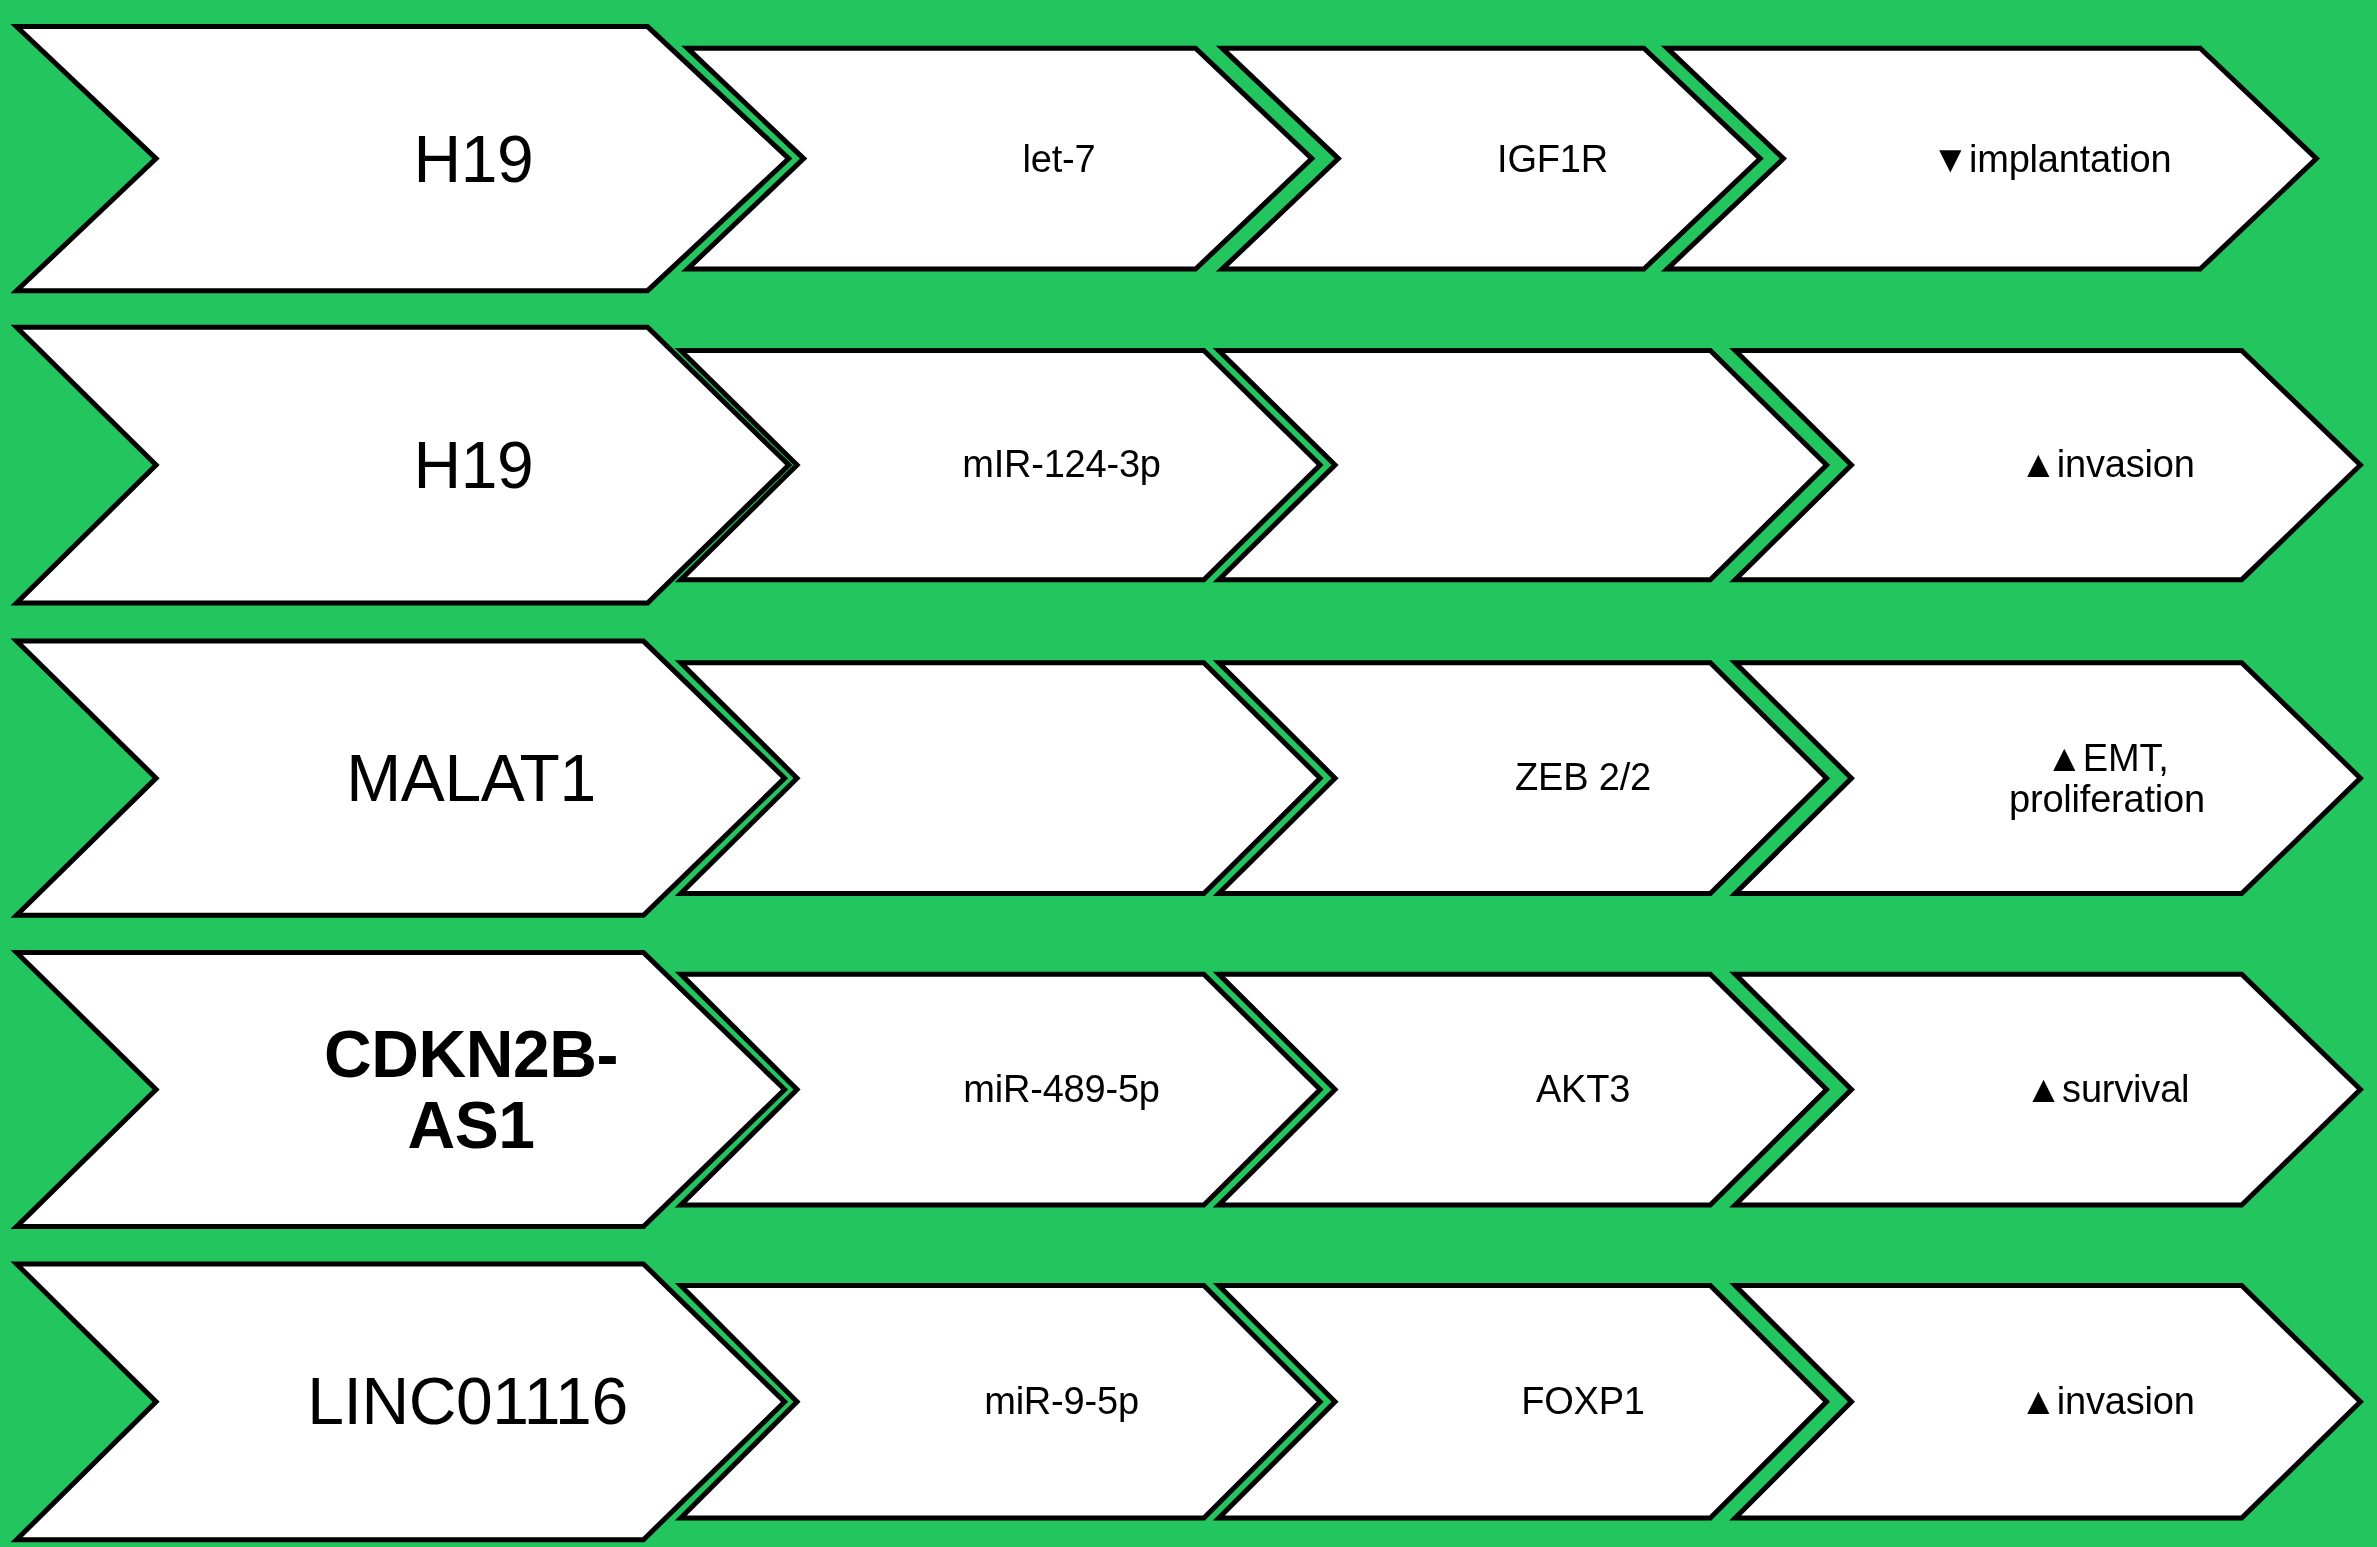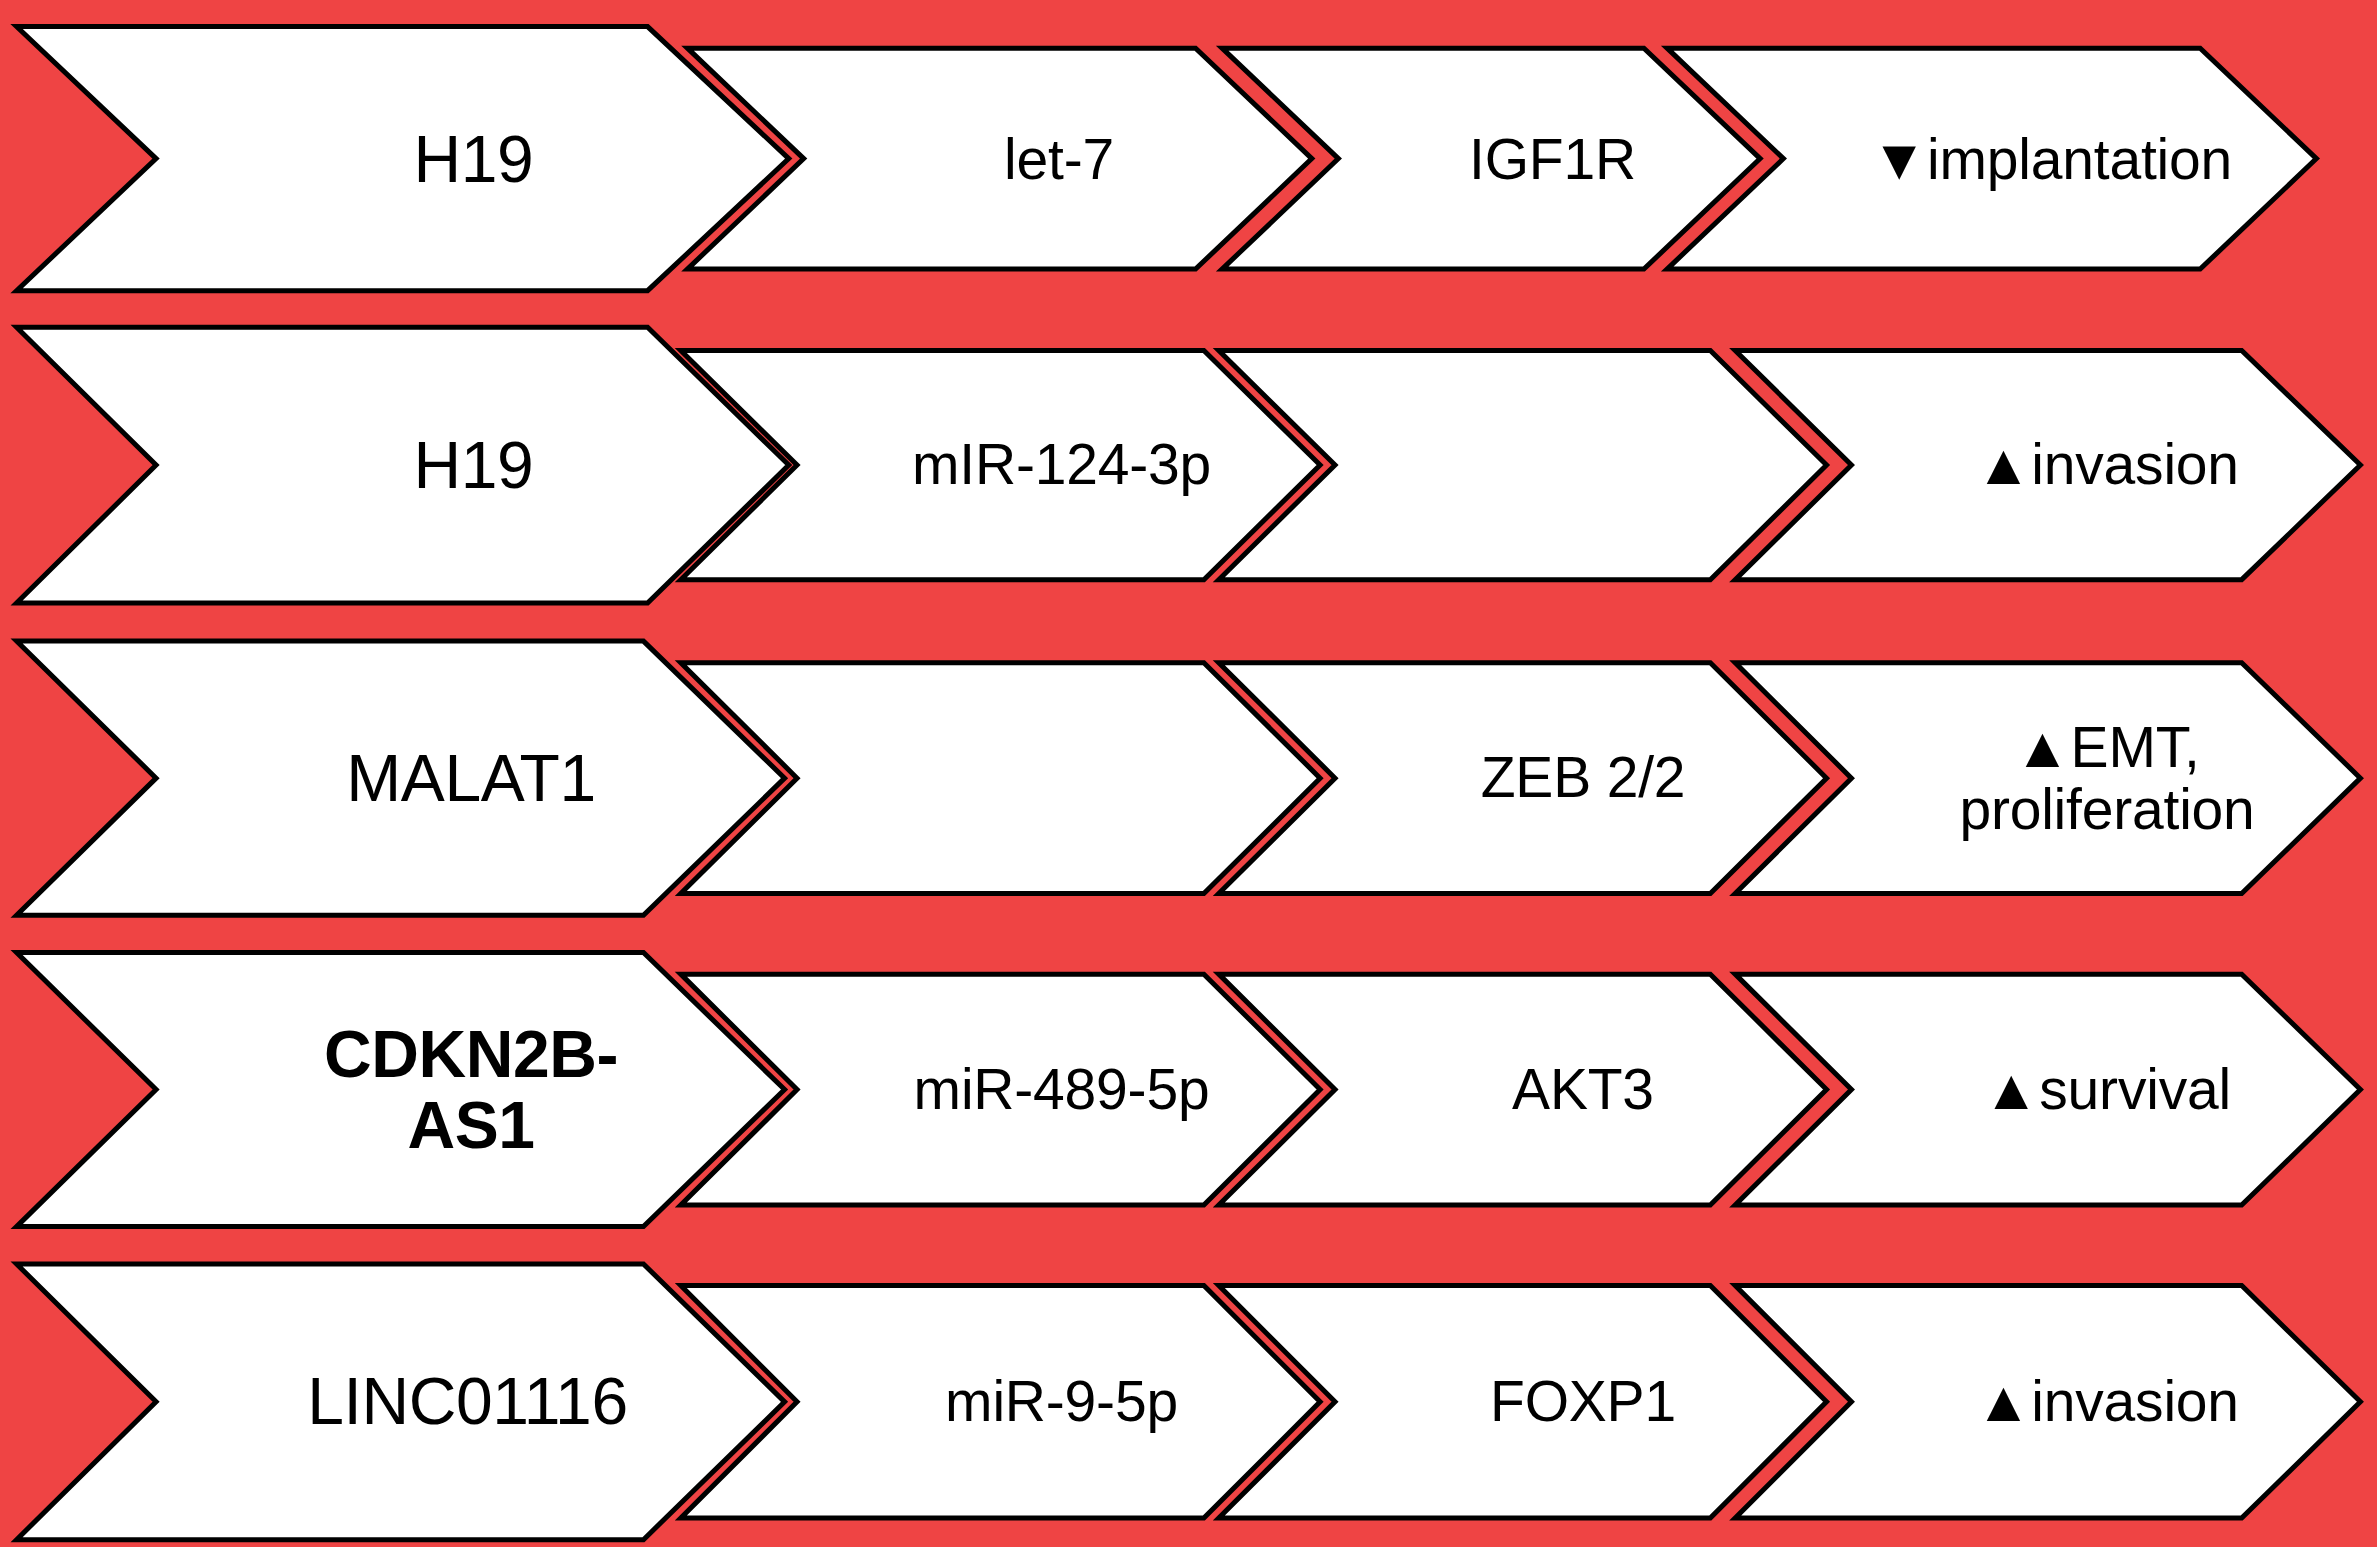--- a/index.html
+++ b/index.html
@@ -12,21 +12,21 @@
     width: 2377px;
     height: 1548px;
     font-family: "Liberation Sans", sans-serif;
     color: #000000;
     overflow: hidden;
   }
   #diagram-root {
     position: relative;
     width: 2377px;
     height: 1548px;
-    background: #ef4444;
+    background: #22c55e;
   }
   svg.chevron-layer {
     position: absolute;
     left: 0;
     top: 0;
     width: 2377px;
     height: 1548px;
   }
   svg.chevron-layer polygon {
     fill: #ffffff;
@@ -46,21 +46,21 @@
     color: #000000;
     pointer-events: none;
   }
   .label-lnc {
     font-size: 66px;
     letter-spacing: -0.4px;
   }
   .label-mir,
   .label-target,
   .label-effect {
-    font-size: 57px;
+    font-size: 38px;
     letter-spacing: -0.2px;
   }
 </style>
 </head>
 <body>
 
 <div id="diagram-root">
 
   <svg class="chevron-layer" viewBox="0 0 2863 1864" preserveAspectRatio="none">
 

